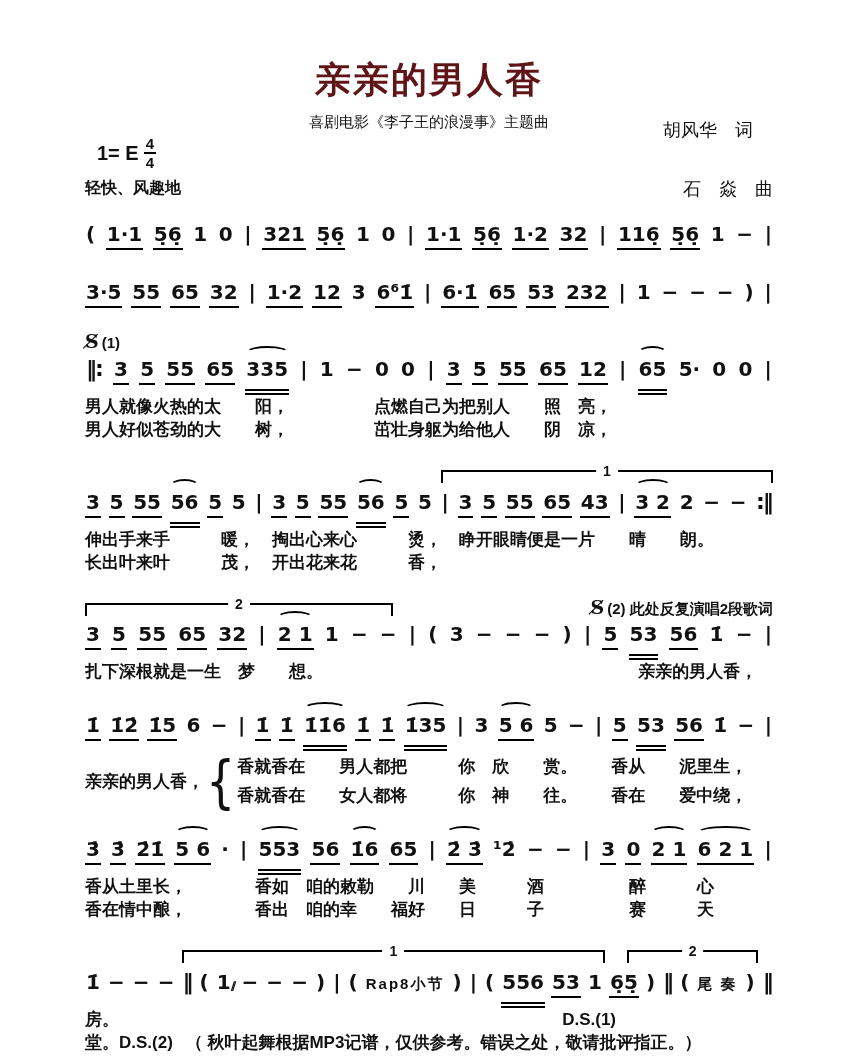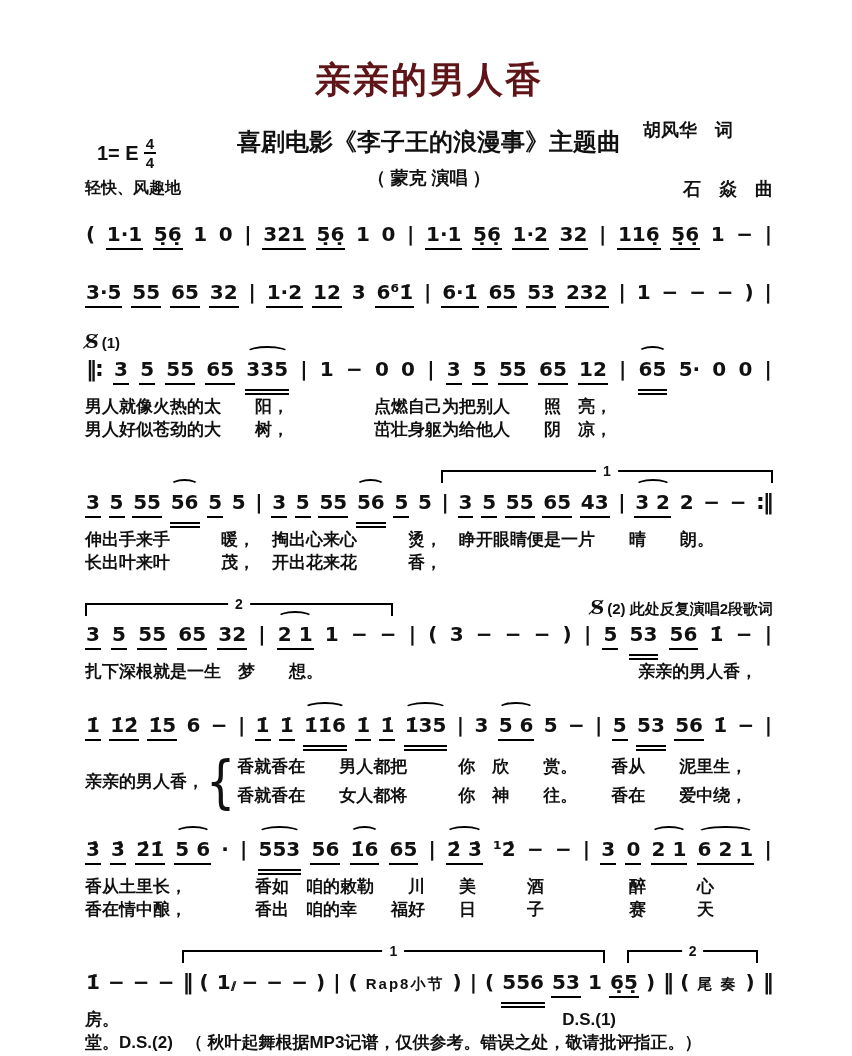--- a/index.html
+++ b/index.html
@@ -4,24 +4,24 @@
 <style>
   html,body{margin:0;padding:0;background:#ffffff;}
   body{width:852px;height:1056px;overflow:hidden;
        font-family:"Liberation Sans","DejaVu Sans",sans-serif;color:#111;}
   .sheet{position:relative;width:852px;height:932px;background:#fff;}
   .content{position:absolute;left:85px;top:56px;width:688px;}
 
   
   .hdr{position:relative;height:144px;}
   .title{text-align:center;font-size:36px;font-weight:bold;letter-spacing:2px;}
-  .subtitle{text-align:center;font-size:24px;font-weight:bold;margin-top:21px;}
+  .subtitle{text-align:center;font-size:15px;font-weight:normal;margin-top:8px;}
   .performer{text-align:center;font-size:18px;font-weight:bold;margin-top:8px;}
-  .credits{position:absolute;right:0;top:60px;font-size:18px;font-weight:bold;
-           text-align:left;line-height:1.65;white-space:pre;}
+  .credits{position:absolute;right:0;top:60px;font-size:18px;font-weight:normal;
+           text-align:center;line-height:1.65;white-space:pre;}
   .keysig{position:absolute;left:12px;top:80px;font-size:20px;font-weight:bold;
           display:flex;align-items:center;gap:5px;}
   .frac{display:inline-flex;flex-direction:column;align-items:center;line-height:1;
         font-size:15px;font-weight:bold;}
   .frac .num{border-bottom:2px solid #000;padding:0 2px 1px;}
   .frac .den{padding-top:1px;}
   .tempo{position:absolute;left:0;top:122px;font-size:16px;font-weight:bold;}
 
   
   #score{margin-top:12px;}
@@ -59,21 +59,20 @@
          font-weight:bold;white-space:pre;}
 </style>
 </head>
 <body>
 
 <div class="sheet">
   <div class="content">
     <div class="hdr">
       <div class="title" style="color: rgb(95, 20, 24);">亲亲的男人香</div>
       <div class="subtitle">喜剧电影《李子王的浪漫事》主题曲</div>
-      <div class="performer">（ 蒙克 演唱 ）</div>
       <div class="credits"><span>胡风华　词</span><br>
         <span>石　焱　曲</span>
       </div>
       <div class="keysig">
         <span>1= E</span>
         <span class="frac">
           <span class="num">4</span>
           <span class="den">4</span>
         </span>
       </div>

